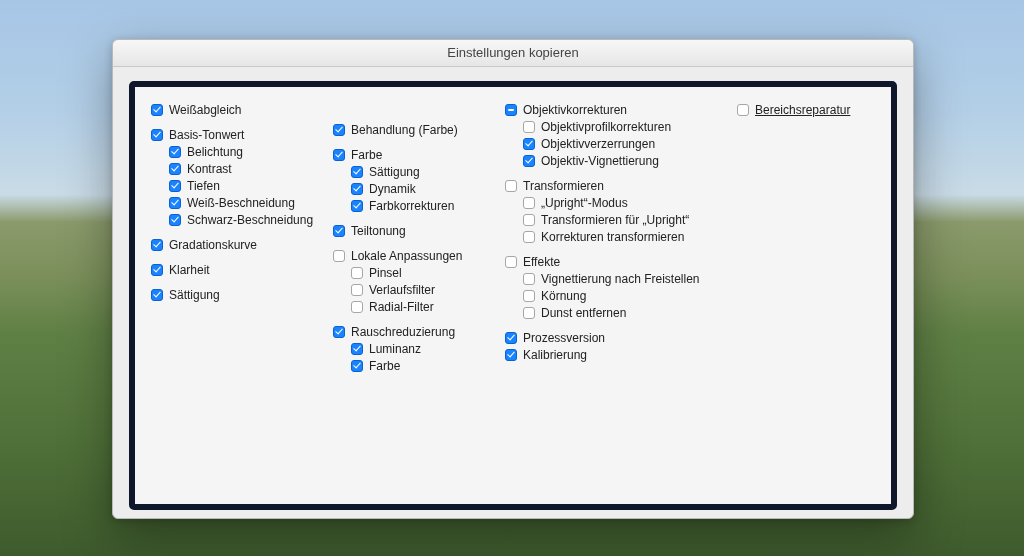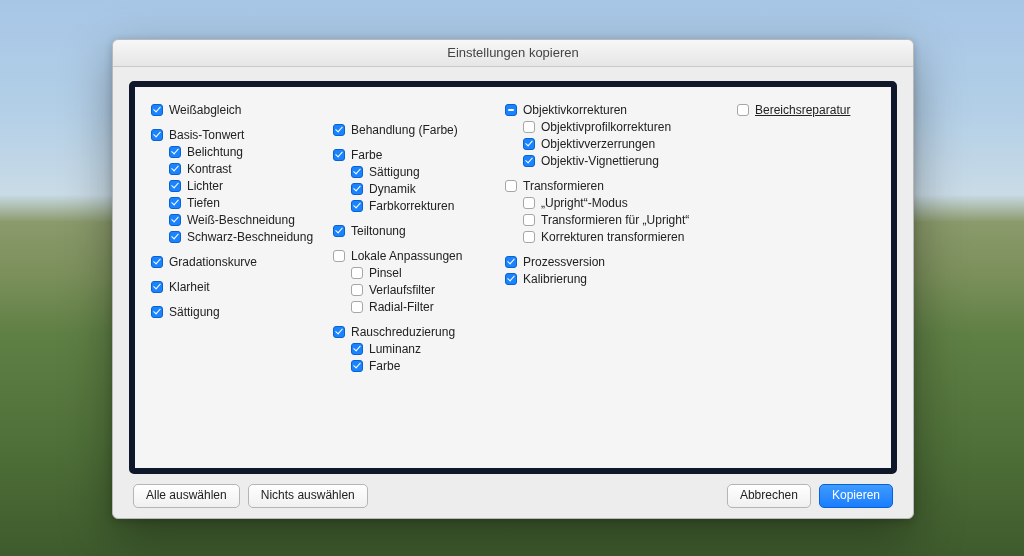--- a/index.html
+++ b/index.html
@@ -177,24 +177,20 @@
             <div class="row">
                 <span class="cb checked"></span>
                 <span>Belichtung</span>
               </div>
             <div class="row">
                 <span class="cb checked"></span>
                 <span>Kontrast</span>
               </div>
             <div class="row">
                 <span class="cb checked"></span>
-                <span>Lichter</span>
-              </div>
-            <div class="row">
-                <span class="cb checked"></span>
                 <span>Tiefen</span>
               </div>
             <div class="row">
                 <span class="cb checked"></span>
                 <span>Weiß-Beschneidung</span>
               </div>
             <div class="row">
                 <span class="cb checked"></span>
                 <span>Schwarz-Beschneidung</span>
               </div>
@@ -327,20 +323,40 @@
                 <span>Transformieren für „Upright“</span>
               </div>
             <div class="row">
                 <span class="cb unchecked"></span>
                 <span>Korrekturen transformieren</span>
               </div>
           </div>
         </div>
         <div class="group">
           <div class="row">
+              <span class="cb unchecked"></span>
+              <span>Effekte</span>
+            </div>
+          <div class="children">
+            <div class="row">
+                <span class="cb unchecked"></span>
+                <span>Vignettierung nach Freistellen</span>
+              </div>
+            <div class="row">
+                <span class="cb unchecked"></span>
+                <span>Körnung</span>
+              </div>
+            <div class="row">
+                <span class="cb unchecked"></span>
+                <span>Dunst entfernen</span>
+              </div>
+          </div>
+        </div>
+        <div class="group">
+          <div class="row">
               <span class="cb checked"></span>
               <span>Prozessversion</span>
             </div>
           <div class="row">
               <span class="cb checked"></span>
               <span>Kalibrierung</span>
             </div>
         </div>
       </div>
 
@@ -348,21 +364,14 @@
         <div class="group">
           <div class="row">
               <span class="cb unchecked"></span>
               <span>Bereichsreparatur</span>
             </div>
         </div>
       </div>
 
     </div>
 
-    <div class="footer">
-      <div class="btn">Alle auswählen</div>
-      <div class="btn">Nichts auswählen</div>
-      <div class="spacer"></div>
-      <div class="btn">Abbrechen</div>
-      <div class="btn primary" style="margin-right:0">Kopieren</div>
-    </div>
   </div>
 </div>
 
 </body></html>

